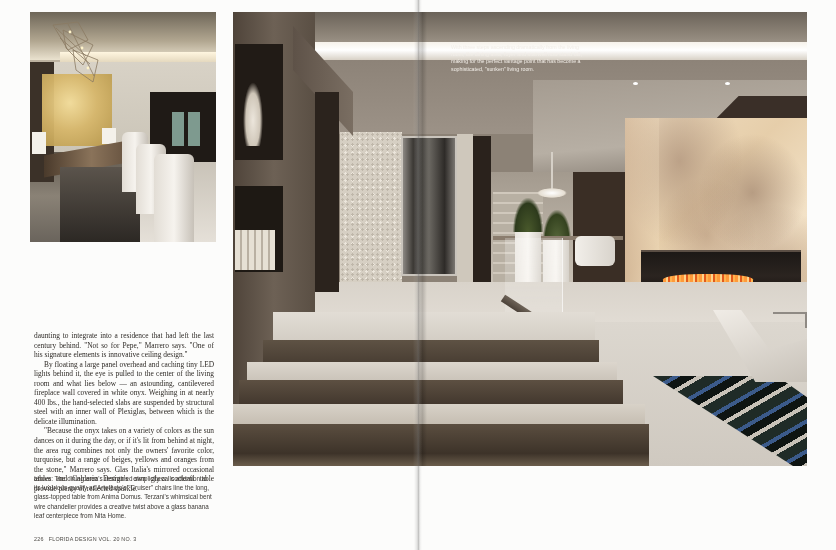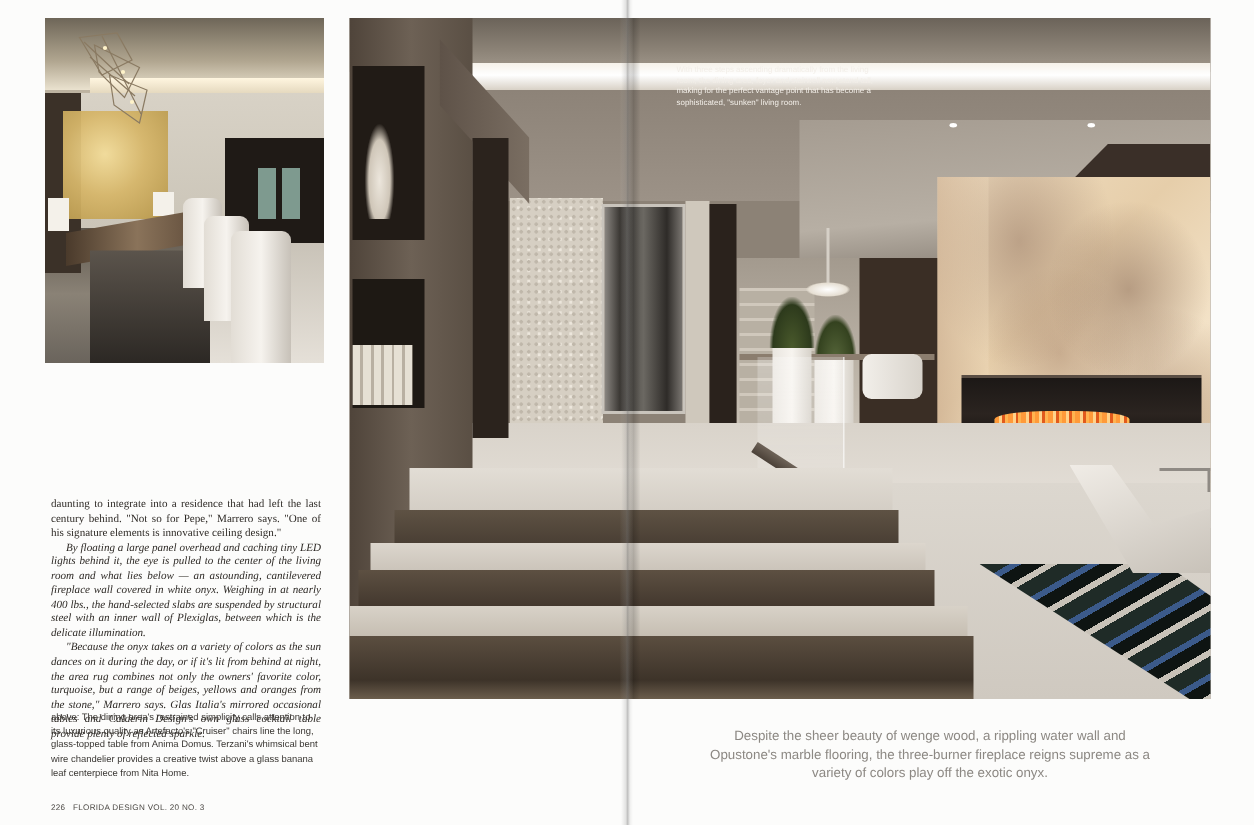--- a/index.html
+++ b/index.html
@@ -29,21 +29,21 @@
   .photo-dining .lamp2 { position: absolute; left: 2px; top: 120px; width: 14px; height: 22px; background: #f4f1ea; }
   .photo-dining .table { position: absolute; left: 14px; top: 135px; width: 95px; height: 22px; background: linear-gradient(90deg,#4a3a2b,#8a735a,#5b4837); transform: skewY(-10deg); }
   .photo-dining .table-base { position: absolute; left: 30px; top: 155px; width: 80px; height: 75px; background: linear-gradient(180deg,#5b544c,#2c2824); }
   .photo-dining .chair { position: absolute; width: 34px; height: 70px; background: linear-gradient(90deg,#e2ddd5,#f6f3ee,#c7c1b8); border-radius: 6px 6px 0 0; }
   .photo-dining .floor { position: absolute; left: 100px; top: 150px; width: 86px; height: 80px; background: linear-gradient(180deg,#c9c3b8,#e5e0d8); }
   .photo-dining .chandelier { position: absolute; left: 18px; top: 8px; width: 60px; height: 70px; }
 
   
   .article-text { position: absolute; left: 34px; top: 283px; width: 180px; font-size: 7.4px; line-height: 9.55px; color: #2e2a26; text-align: justify; margin-top: 48px; }
   .article-text p { text-indent: 0; }
-  .article-text p + p { text-indent: 10px; font-style: italic; }
+  .article-text p + p { text-indent: 10px; }
 
   .caption-left { position: absolute; left: 34px; top: 474px; width: 180px; font-family: "Liberation Sans", sans-serif; font-size: 6.3px; line-height: 9.2px; color: #3a3733; }
   .caption-left .lead { text-transform: lowercase; }
 
   .folio { position: absolute; left: 34px; top: 536px; font-family: "Liberation Sans", sans-serif; font-size: 5.4px; color: #4d4a46; letter-spacing: .2px; }
 
   
   .photo-main { position: absolute; left: 233px; top: 12px; width: 574px; height: 454px; overflow: hidden; background: #8c8276; }
   .pm { position: absolute; }
   .pm.ceiling { left: 0; top: 0; width: 574px; height: 36px; background: linear-gradient(180deg,#6b6359 0%,#8c8377 60%,#a39a8e 100%); }
@@ -208,16 +208,15 @@
     <div class="pm step3-top"></div>
     <div class="pm step3-face"></div>
     <div class="pm rug"></div>
     <div class="pm lounge-chair"></div>
     <div class="pm chair-leg"></div>
     <div class="pm fold-shade"></div>
   </div>
 
   <div class="photo-caption">With three steps ascending dramatically from the living room, the dining area, foyer and stairwell now stand tall, making for the perfect vantage point that has become a sophisticated, "sunken" living room.</div>
 
-  <div class="pull-quote">Despite the sheer beauty of wenge wood, a rippling water wall and Opustone's marble flooring, the three-burner fireplace reigns supreme as a variety of colors play off the exotic onyx.</div>
 
   <div class="gutter"></div>
 </div>
 
 </body></html>

